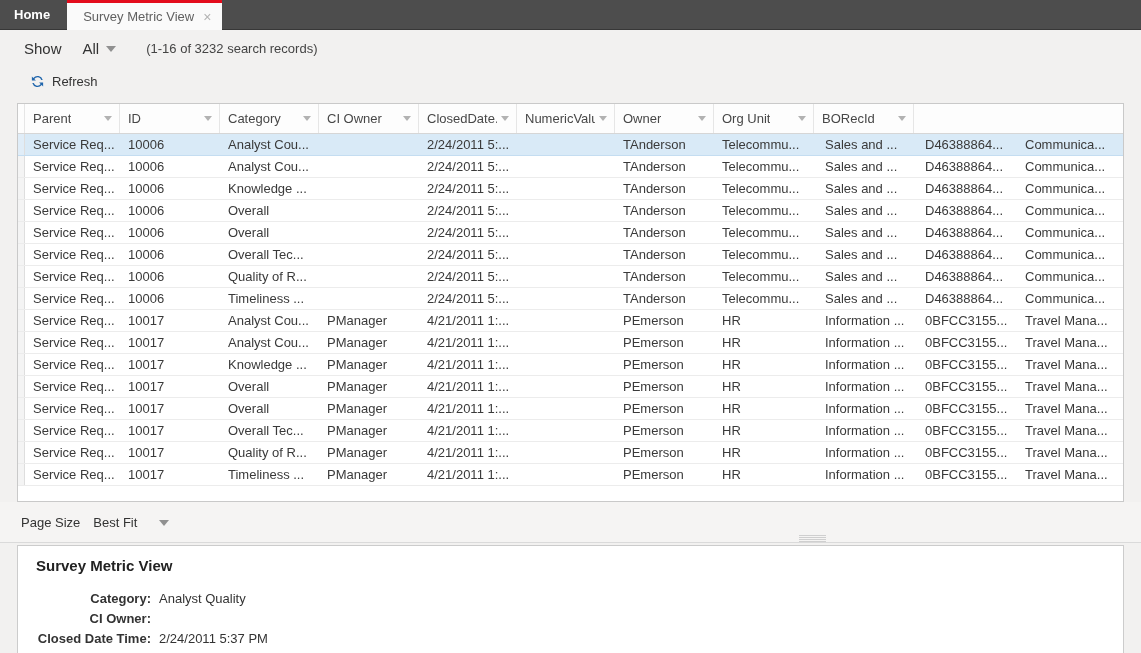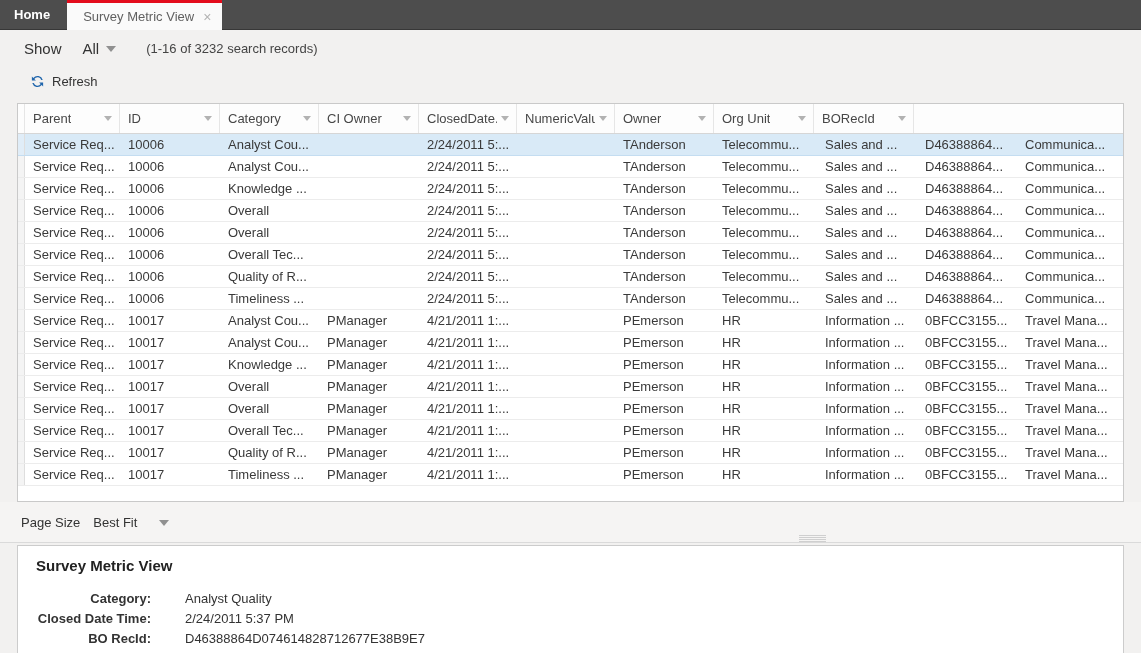--- a/index.html
+++ b/index.html
@@ -85,21 +85,21 @@
     position:absolute;left:799px;top:33px;width:27px;height:7px;cursor:row-resize;
     background:repeating-linear-gradient(to bottom,#cfcfcf 0 1px,transparent 1px 2px);
   }
   
   .panel{
     position:absolute;top:545px;left:17px;width:1107px;height:120px;
     background:#ffffff;border:1px solid #cccccc;border-bottom:none;box-sizing:border-box;
     padding:11px 0 0 18px;
   }
   .panel-title{font-size:15px;font-weight:bold;color:#222;margin:0 0 15px 0;}
-  .frow{display:flex;line-height:20px;font-size:13px;gap:26px;}
+  .frow{display:flex;line-height:20px;font-size:13px;}
   .flabel{width:115px;flex:none;text-align:right;font-weight:bold;color:#333;}
   .fvalue{margin-left:8px;color:#333;white-space:nowrap;}
 </style>
 </head>
 <body>
 
 <div class="tabbar">
   <div class="tab-home">Home</div>
   <div class="tab-active">
     <span>Survey Metric View</span>
@@ -408,20 +408,24 @@
 </div>
 
 <div class="panel">
   <h2 class="panel-title">Survey Metric View</h2>
   <div>
       <div class="frow">
         <div class="flabel">Category:</div>
         <div class="fvalue">Analyst Quality</div>
       </div>
       <div class="frow">
+        <div class="flabel">CI Owner:</div>
+        <div class="fvalue"></div>
+      </div>
+      <div class="frow">
         <div class="flabel">Closed Date Time:</div>
         <div class="fvalue">2/24/2011 5:37 PM</div>
       </div>
       <div class="frow">
         <div class="flabel">BO RecId:</div>
         <div class="fvalue">D46388864D074614828712677E38B9E7</div>
       </div>
     </div>
 </div>
 

